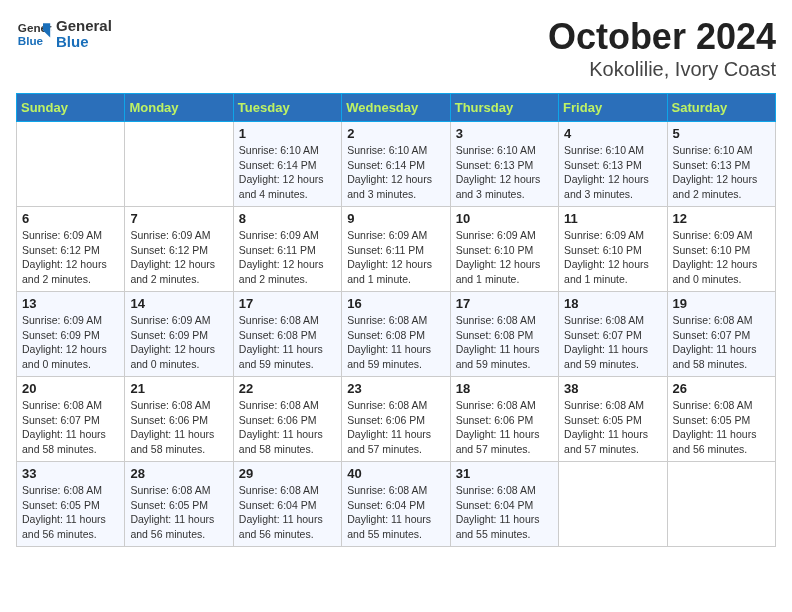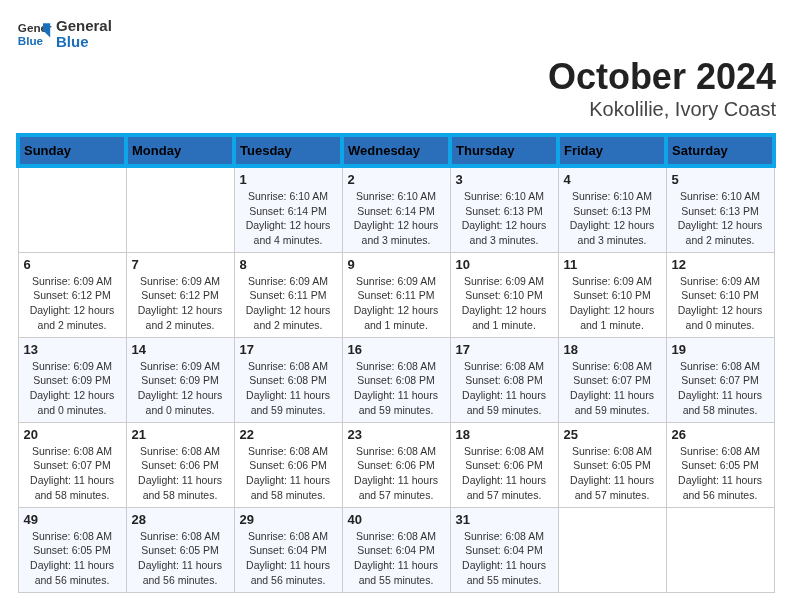--- a/index.html
+++ b/index.html
@@ -20,44 +20,43 @@
       display: flex;
       align-items: center;
       gap: 4px;
     }
     .logo-icon {
       width: 36px;
       height: 36px;
     }
     .title-block {
       text-align: right;
-      margin-top: 40px;
     }
     .month-title {
       font-size: 36px;
       font-weight: bold;
       color: #222;
     }
     .location {
       font-size: 20px;
       color: #444;
     }
     table {
       width: 100%;
       border-collapse: collapse;
       font-size: 11px;
     }
     thead tr th {
       background: #2b6fba;
-      color: #000000;
+      color: #bef264;
       padding: 6px 4px;
       text-align: left;
       font-size: 13px;
       font-weight: bold;
-      border: 4px solid #0ea5e9;
+      border: 1px solid #0ea5e9;
     }
     tbody tr td {
       border: 1px solid #ccc;
       vertical-align: top;
       padding: 4px 5px;
       min-height: 70px;
       height: 85px;
       width: 14.28%;
     }
     tbody tr:nth-child(odd) {
@@ -70,21 +69,20 @@
       font-size: 13px;
       font-weight: bold;
       color: #222;
       display: block;
       margin-bottom: 2px;
     }
     .day-info {
       color: #333;
       font-size: 10.5px;
       line-height: 1.4;
-      text-align: center;
     }
     td.empty {
       background: #fff;
     }
   </style>
 </head>
 <body>
 
 <div class="header">
   <div class="logo">
@@ -264,35 +262,35 @@
 Sunset: 6:06 PM
 Daylight: 11 hours and 57 minutes.</div>
         </td>
         <td>
           <span class="day-num">18</span>
           <div class="day-info" style="white-space: pre-line;">Sunrise: 6:08 AM
 Sunset: 6:06 PM
 Daylight: 11 hours and 57 minutes.</div>
         </td>
         <td>
-          <span class="day-num">25</span>
+          <span class="day-num">38</span>
           <div class="day-info" style="white-space: pre-line;">Sunrise: 6:08 AM
 Sunset: 6:05 PM
 Daylight: 11 hours and 57 minutes.</div>
         </td>
         <td>
           <span class="day-num">26</span>
           <div class="day-info" style="white-space: pre-line;">Sunrise: 6:08 AM
 Sunset: 6:05 PM
 Daylight: 11 hours and 56 minutes.</div>
         </td>
       </tr>
       <tr>
         <td>
-          <span class="day-num">49</span>
+          <span class="day-num">33</span>
           <div class="day-info" style="white-space: pre-line;">Sunrise: 6:08 AM
 Sunset: 6:05 PM
 Daylight: 11 hours and 56 minutes.</div>
         </td>
         <td>
           <span class="day-num">28</span>
           <div class="day-info" style="white-space: pre-line;">Sunrise: 6:08 AM
 Sunset: 6:05 PM
 Daylight: 11 hours and 56 minutes.</div>
         </td>

